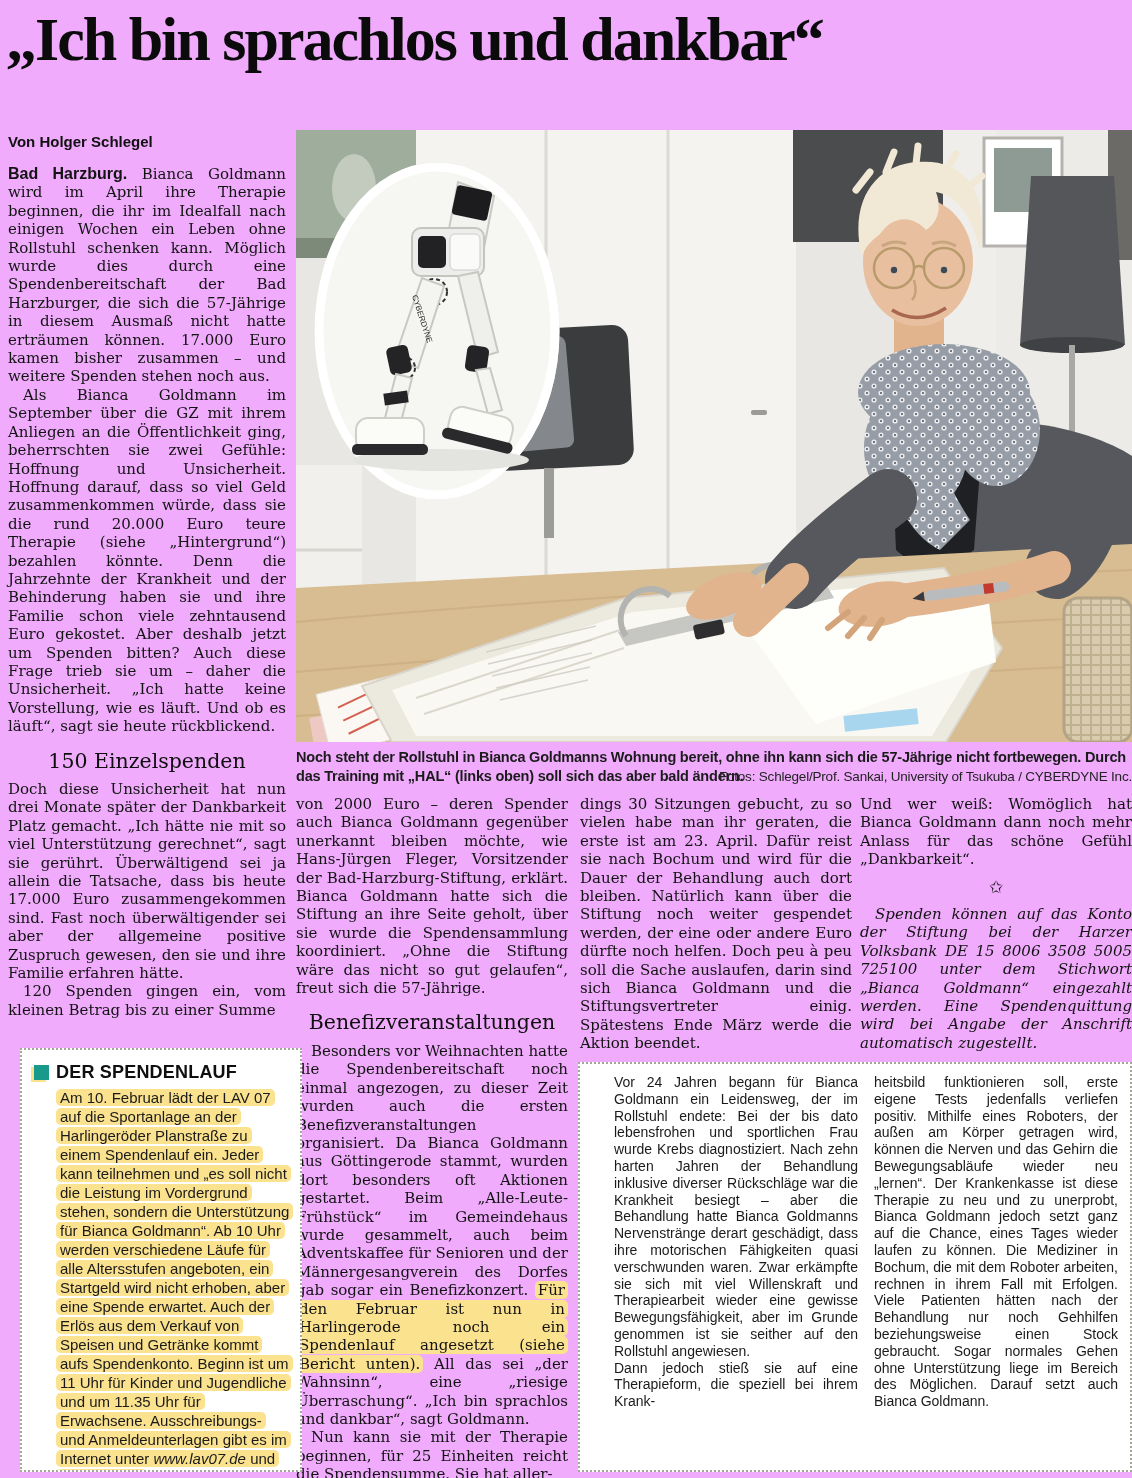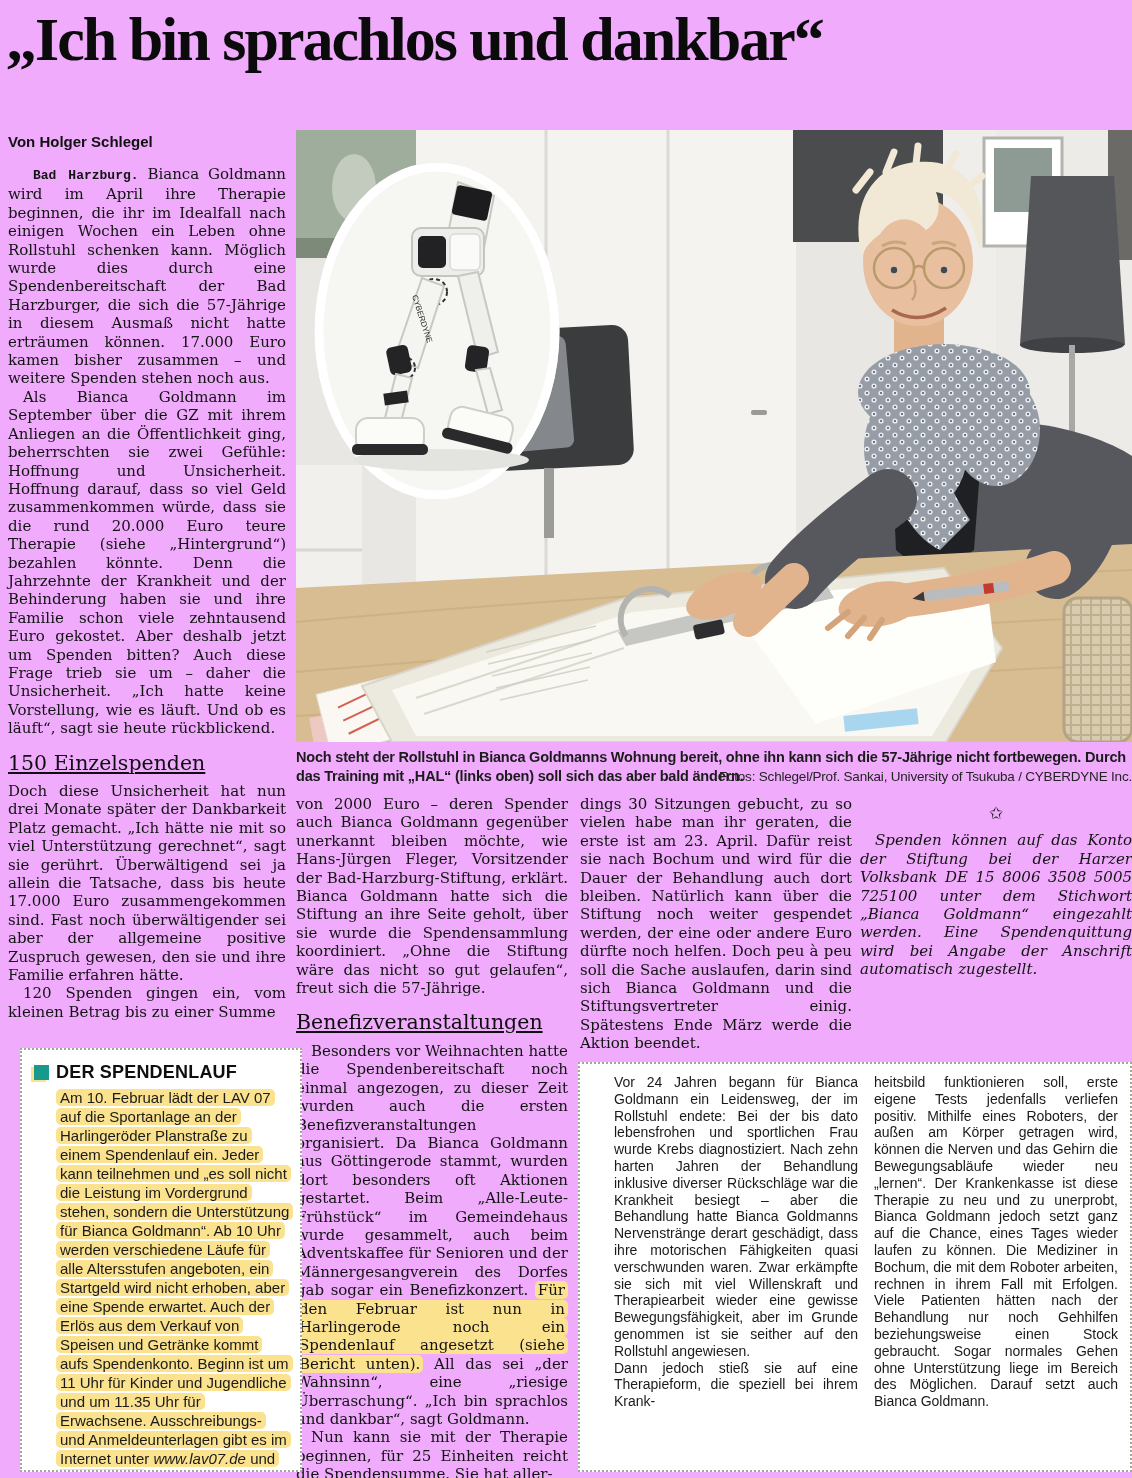--- a/index.html
+++ b/index.html
@@ -14,23 +14,23 @@
   .byline{position:absolute;left:8px;top:133px;font-family:Liberation Sans, sans-serif;
     font-weight:700;font-size:15px;color:#101010;}
   
   .col{position:absolute;width:272px;font-size:15px;line-height:18.4px;text-align:justify;color:#131313;}
   .col p{margin:0;}
   .col p + p{text-indent:15px;}
   #col1{left:8px;top:165px;width:278px;}
   #col2{left:296px;top:795px;}
   #col3{left:580px;top:795px;}
   #col4{left:860px;top:795px;}
-  .xhead{font-family:"DejaVu Serif",serif;font-size:20.5px;font-weight:400;
-    margin:16px 0 10px 0 !important;text-indent:0 !important;color:#0e0e0e;text-decoration:underline;}
-  .leadin{font-family:Liberation Mono, monospace;font-weight:700;font-size:13px;margin-left:25px;}
+  .xhead{font-family:"DejaVu Serif",serif;font-size:20.5px;font-weight:400;text-align:center;
+    margin:16px 0 10px 0 !important;text-indent:0 !important;color:#0e0e0e;}
+  .leadin{font-family:Liberation Sans, sans-serif;font-weight:700;font-size:16px;}
   .star{display:block;text-align:center;font-size:17px;margin:9px 0;text-indent:0 !important;}
   .italicp{font-style:italic;}
   .hl{background:#fbe28e;border-radius:5px;padding:0 3px;
       -webkit-box-decoration-break:clone;box-decoration-break:clone;}
   
   #photo{position:absolute;left:296px;top:130px;width:836px;height:612px;background:#e8e6e2;}
   #caption{position:absolute;left:296px;top:748px;width:836px;
     font-family:"Liberation Sans",sans-serif;font-weight:700;font-size:14.5px;line-height:19px;
     color:#1b1b1b;letter-spacing:-0.2px;}
   #caption .credit{position:absolute;right:0;top:19px;font-weight:400;font-size:13.5px;color:#232323;}
@@ -215,20 +215,21 @@
     <p class="xhead">Benefizveranstaltungen</p>
     <p style="text-indent:15px;"><span>Besonders vor Weihnachten hatte die Spendenbereitschaft noch einmal angezogen, zu dieser Zeit wurden auch die ersten Benefizveranstaltungen organisiert. Da Bianca Goldmann aus Göttingerode stammt, wurden dort besonders oft Aktionen gestartet. Beim „Alle-Leute-Frühstück“ im Gemeindehaus wurde gesammelt, auch beim Adventskaffee für Senioren und der Männergesangverein des Dorfes gab sogar ein Benefizkonzert. </span><span class="hl">Für den Februar ist nun in Harlingerode noch ein Spendenlauf angesetzt (siehe Bericht unten).</span><span> All das sei „der Wahnsinn“, eine „riesige Überraschung“. „Ich bin sprachlos und dankbar“, sagt Goldmann.</span></p>
     <p>Nun kann sie mit der Therapie beginnen, für 25 Einheiten reicht die Spendensumme. Sie hat aller-</p>
   </div>
 
   <div class="col" id="col3">
     <p>dings 30 Sitzungen gebucht, zu so vielen habe man ihr geraten, die erste ist am 23. April. Dafür reist sie nach Bochum und wird für die Dauer der Behandlung auch dort bleiben. Natürlich kann über die Stiftung noch weiter gespendet werden, der eine oder andere Euro dürfte noch helfen. Doch peu à peu soll die Sache auslaufen, darin sind sich Bianca Goldmann und die Stiftungsvertreter einig. Spätestens Ende März werde die Aktion beendet.</p>
   </div>
 
   <div class="col" id="col4">
+    <p>Und wer weiß: Womöglich hat Bianca Goldmann dann noch mehr Anlass für das schöne Gefühl „Dankbarkeit“.</p>
     <span class="star">✩</span>
     <p class="italicp" style="text-indent:15px;">Spenden können auf das Konto der Stiftung bei der Harzer Volksbank DE 15 8006 3508 5005 725100 unter dem Stichwort „Bianca Goldmann“ eingezahlt werden. Eine Spendenquittung wird bei Angabe der Anschrift automatisch zugestellt.</p>
   </div>
 
   <div class="infobox" id="spendenlauf">
     <div class="boxtitle">
       <span class="sq sq-teal"></span>
       <span class="t">DER SPENDENLAUF</span>
     </div>
     <div class="boxbody">

